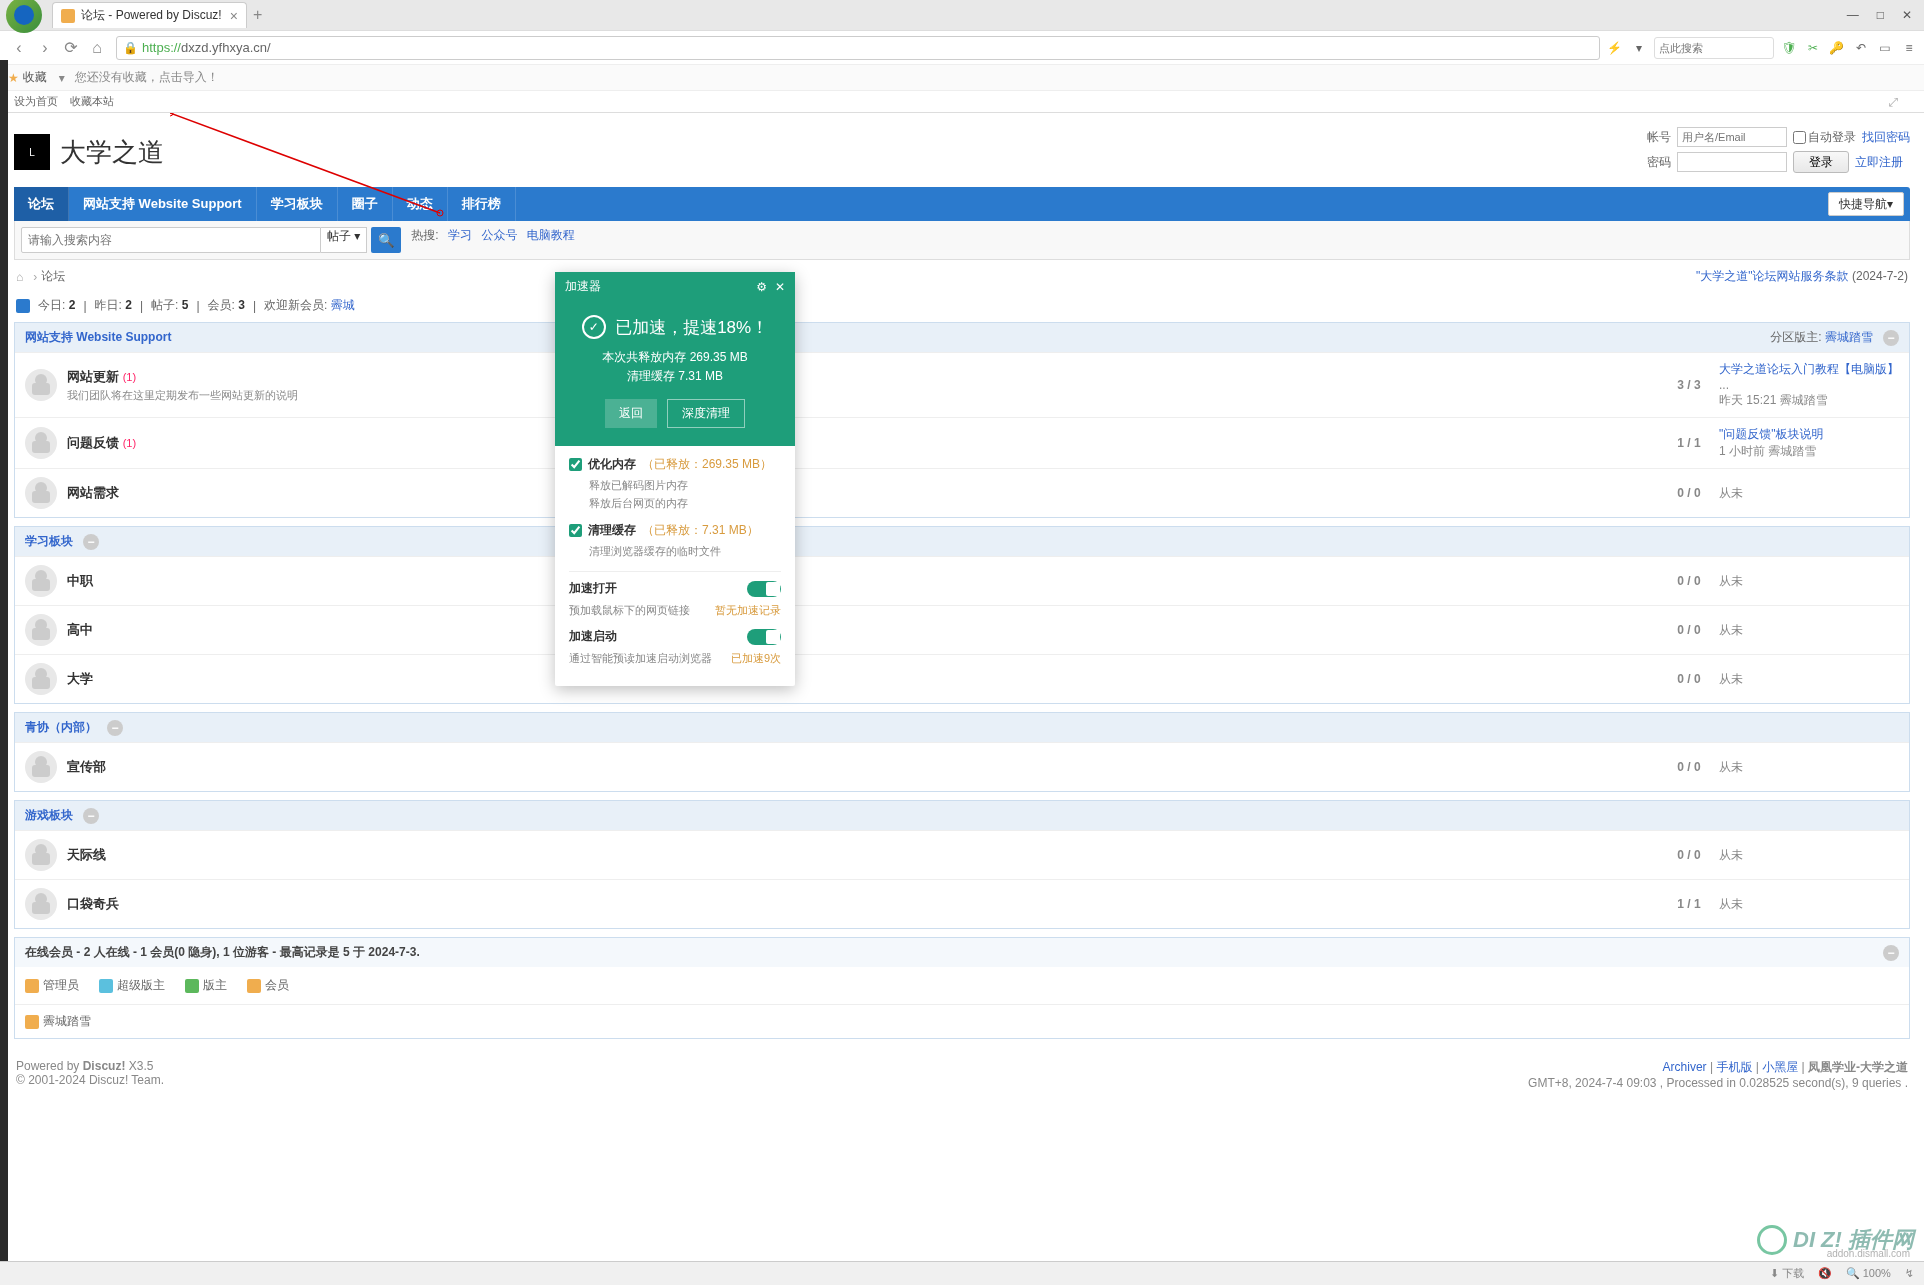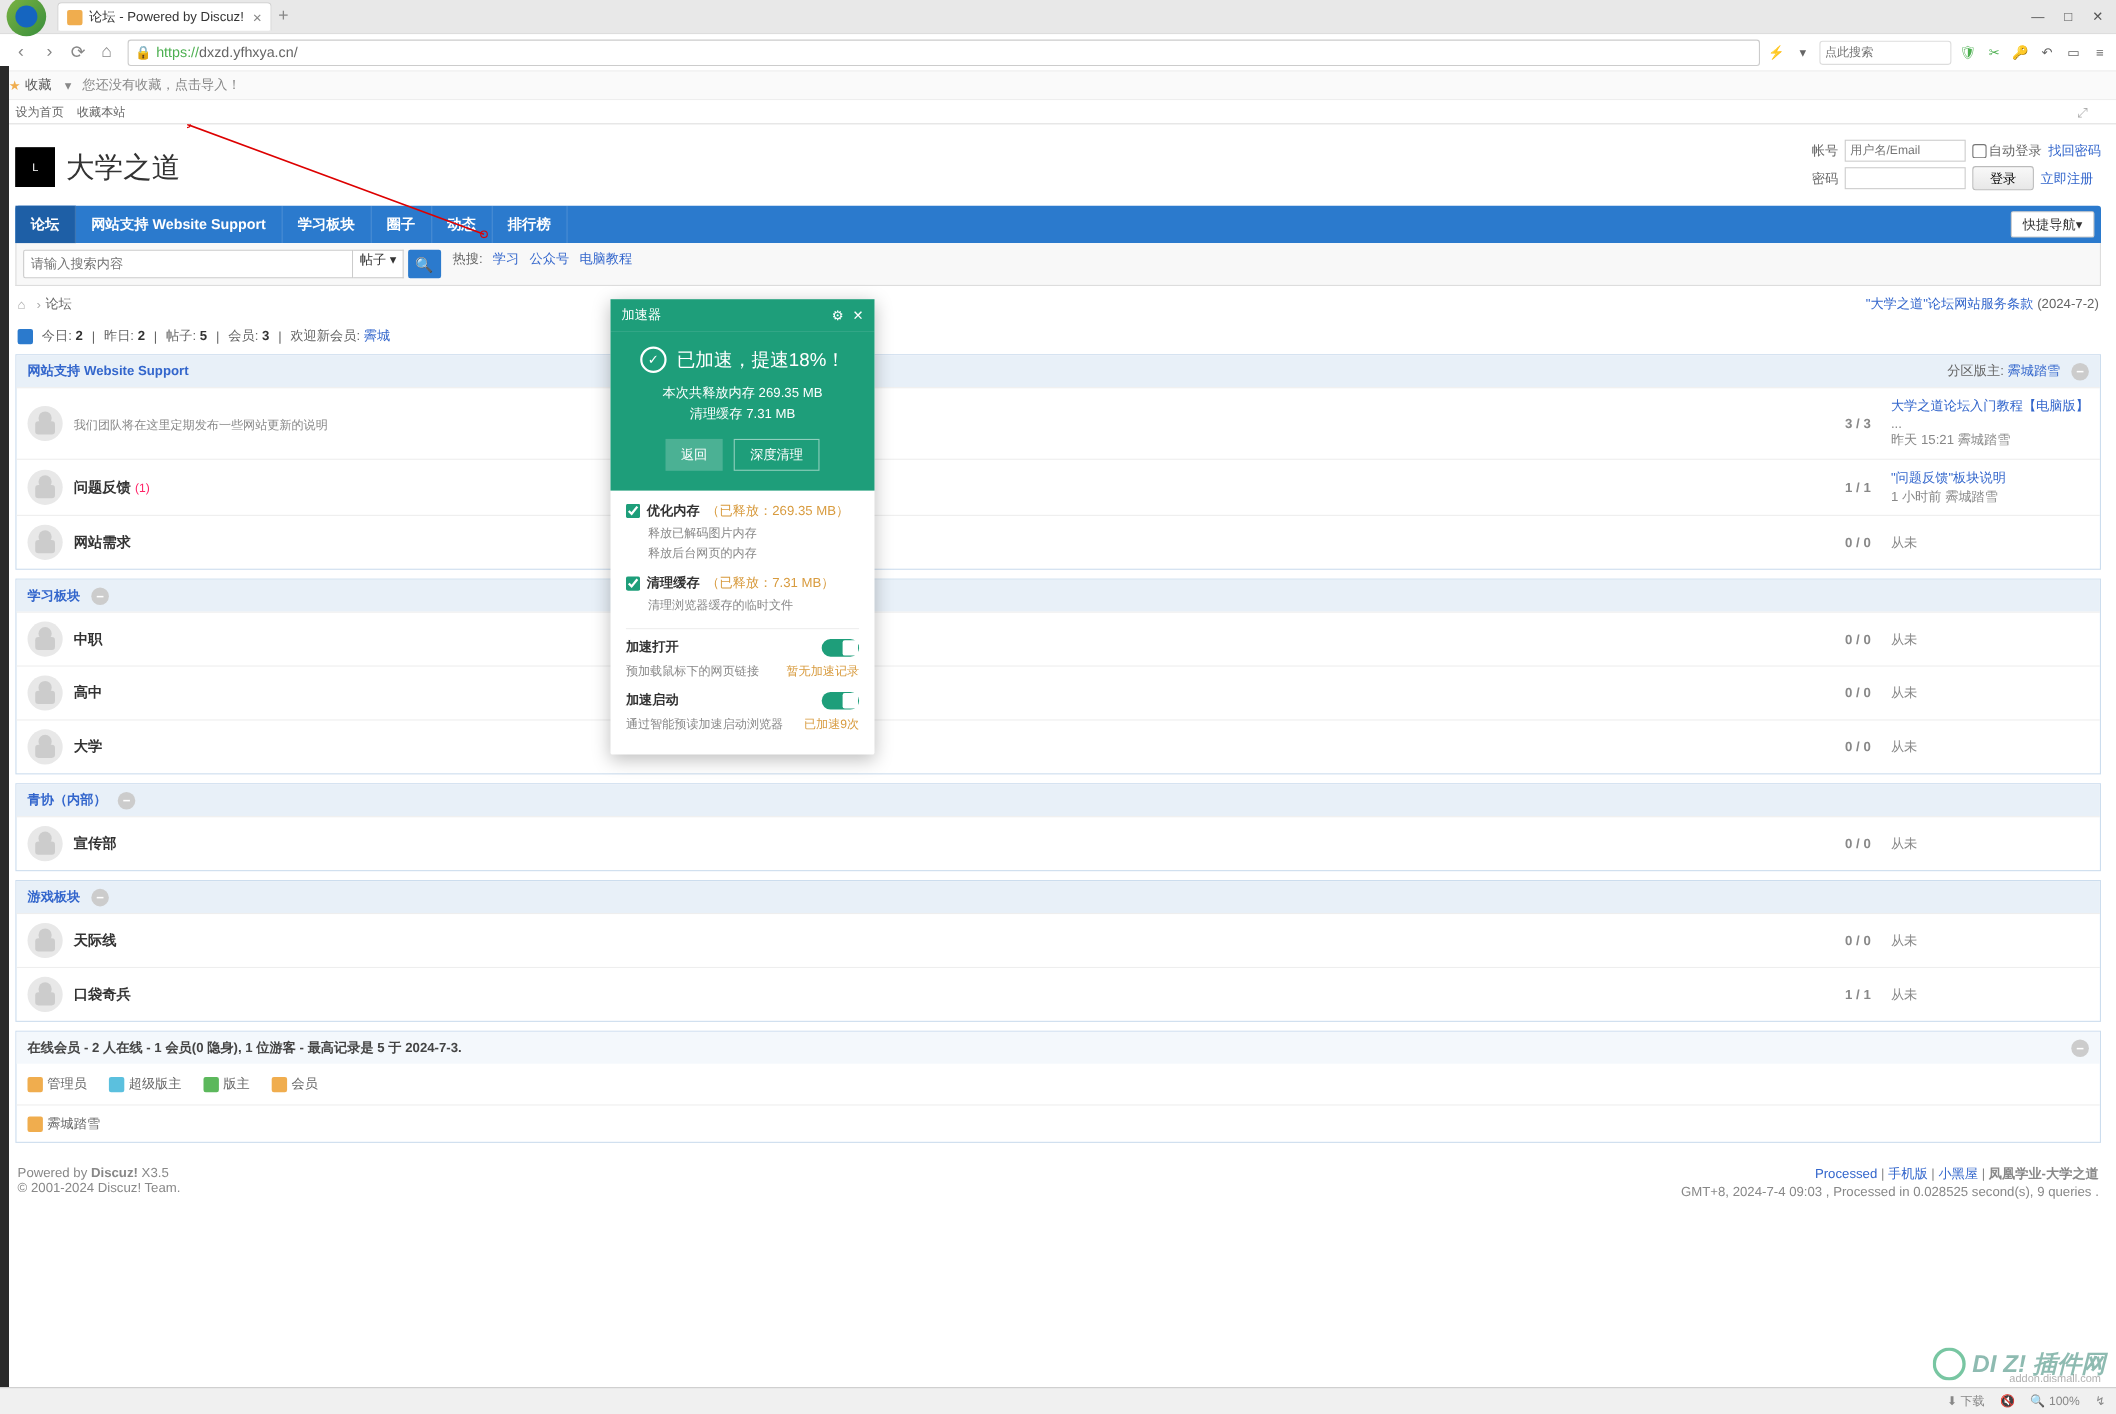--- a/index.html
+++ b/index.html
@@ -264,20 +264,21 @@
   <div id="cats-container">
       <div class="cat">
         <div class="cat-hd">
           <span class="cat-hd-title">网站支持 Website Support</span>
           <span class="cat-mod">分区版主: <a>霽城踏雪</a></span>
           <span class="cat-collapse">−</span>
         </div>
         <div class="forum-row">
       <div class="forum-ic"></div>
       <div class="forum-main">
+            <div class="forum-name"><a>网站更新</a> <span class="forum-cnt">(1)</span></div>
             <div class="forum-desc">我们团队将在这里定期发布一些网站更新的说明</div>
           </div>
       <div class="forum-stats">3 / 3</div>
       <div class="forum-last">
             <div><a>大学之道论坛入门教程【电脑版】</a> ...</div>
             <div class="forum-last-meta">昨天 15:21 霽城踏雪</div>
           </div>
     </div>
         <div class="forum-row">
       <div class="forum-ic"></div>
@@ -412,21 +413,21 @@
     </div>
   </div>
 
   <div class="footer">
     <div>
       <div><span>Powered by </span><b>Discuz!</b><span> X3.5</span></div>
       <div>© 2001-2024 Discuz! Team.</div>
     </div>
     <div class="footer-right">
       <div>
-        <a>Processed</a> |
+        <a>Archiver</a> |
         <a>手机版</a> |
         <a>小黑屋</a> |
         <b>凤凰学业-大学之道</b>
       </div>
       <div>GMT+8, 2024-7-4 09:03 , Processed in 0.028525 second(s), 9 queries .</div>
     </div>
   </div>
 </div>
 
 <div class="popup">

